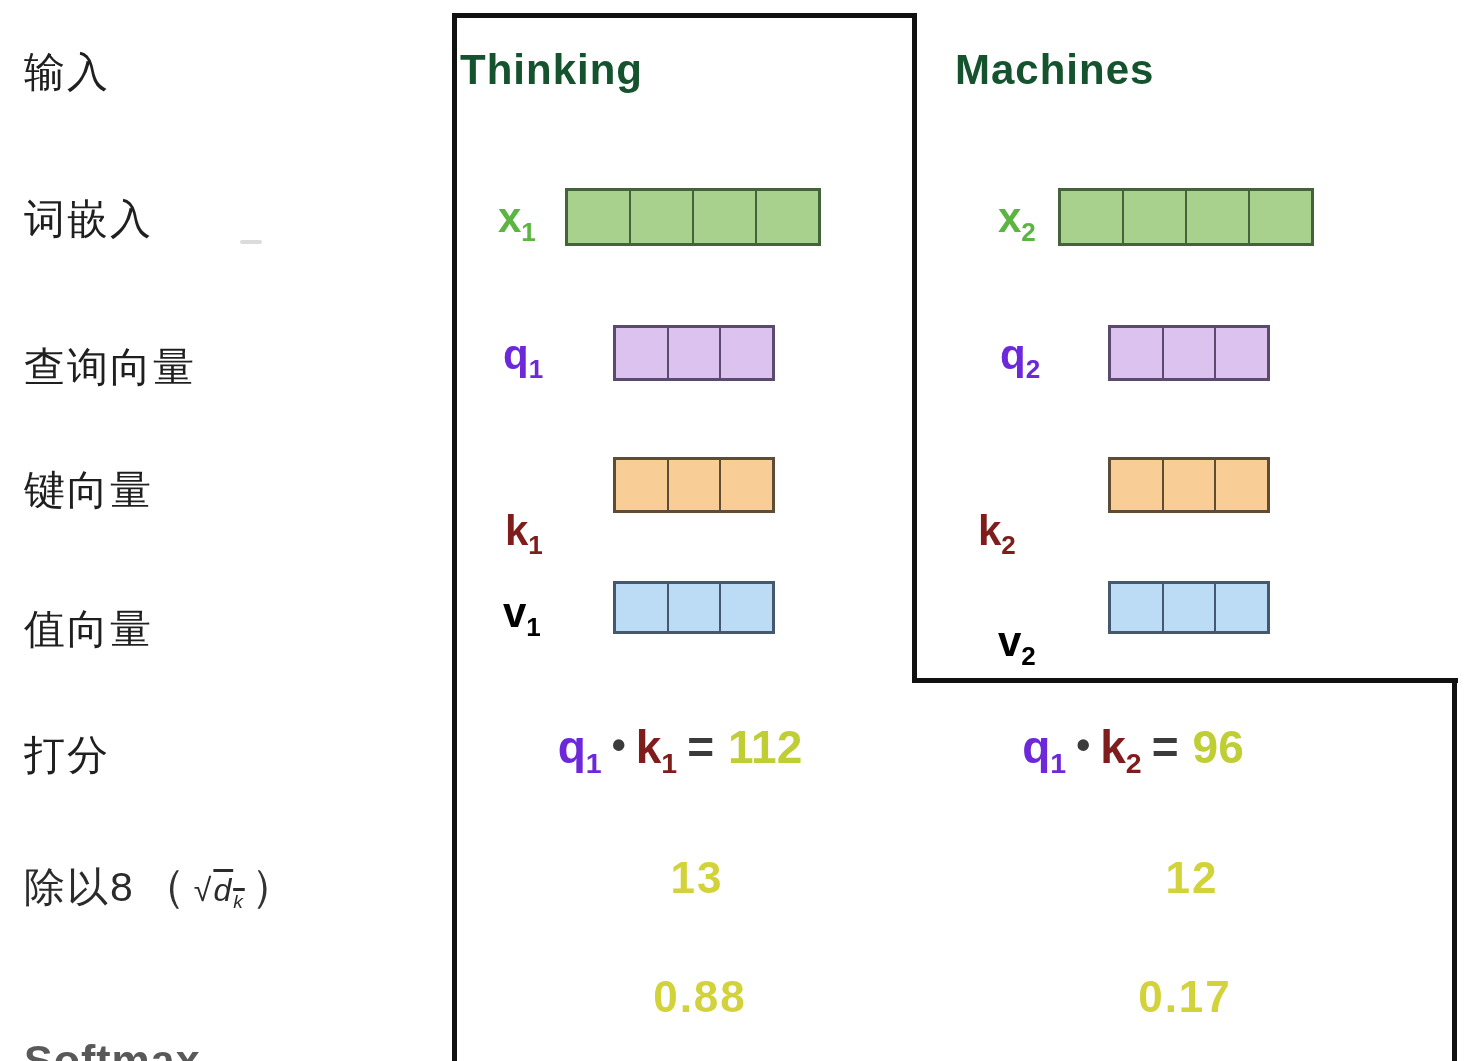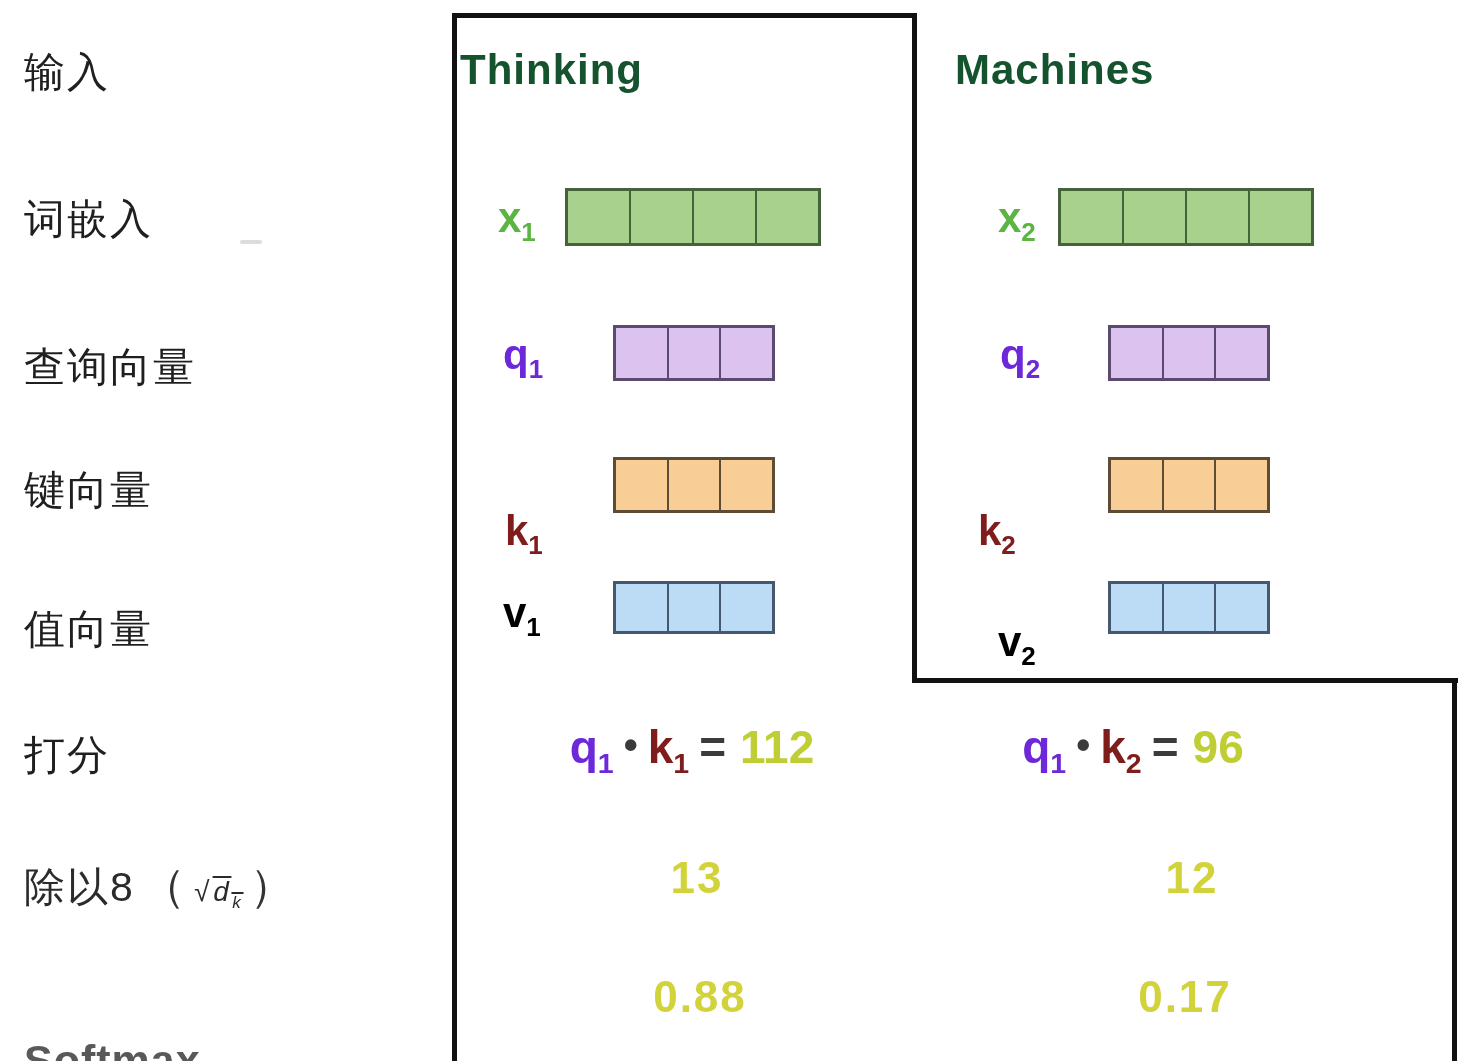--- a/index.html
+++ b/index.html
@@ -16,21 +16,21 @@
   .rowlabel{
     position:absolute;left:24px;color:#1f1f1f;
     font-size:41px;letter-spacing:2px;white-space:nowrap;
   }
   .softmax-label{
     position:absolute;left:24px;color:#595959;font-weight:bold;
     font-size:43px;letter-spacing:1px;
   }
   .formula{white-space:nowrap;color:#2b2b2b;}
   .formula .paren{font-size:45px;color:#333;padding:0 6px;}
-  .formula .math{font-family:Liberation Mono, monospace;font-style:italic;font-size:28px;}
+  .formula .math{font-family:Liberation Sans, sans-serif;font-style:italic;font-size:32px;}
   .formula .radicand{text-decoration:overline;}
   .formula sub{font-size:0.6em;}
 
   
   .coltitle{
     position:absolute;top:46px;text-align:left;
     font-weight:bold;font-size:42px;color:#14532d;letter-spacing:1px;
   }
 
   
@@ -147,21 +147,21 @@
     <div class="cell"></div>
 </div>
 
 <div class="veclabel lab-v" style="left:998px;top:589px;margin-top:29px;"><span>v</span><sub>2</sub></div>
 <div class="vec vec-v" style="left:1108px;top:581px;width:162px;height:53px;">
   <div class="cell"></div>
     <div class="cell"></div>
     <div class="cell"></div>
 </div>
 
-<div class="scoreline" style="left:460px;width:464px;">
+<div class="scoreline" style="left:448px;width:464px;">
   <span class="lab-q"><span>q</span><sub>1</sub></span><span class="op dot">•</span><span class="lab-k"><span>k</span><sub>1</sub></span><span class="op">=</span><span class="scoreval">112</span>
 </div>
 
 <div class="scoreline" style="left:903px;width:460px;">
   <span class="lab-q"><span>q</span><sub>1</sub></span><span class="op dot">•</span><span class="lab-k"><span>k</span><sub>2</sub></span><span class="op">=</span><span class="scoreval">96</span>
 </div>
 
 <div class="numline" style="left:465px;width:464px;top:853px;">13</div>
 <div class="numline" style="left:960px;width:464px;top:853px;">12</div>
 

